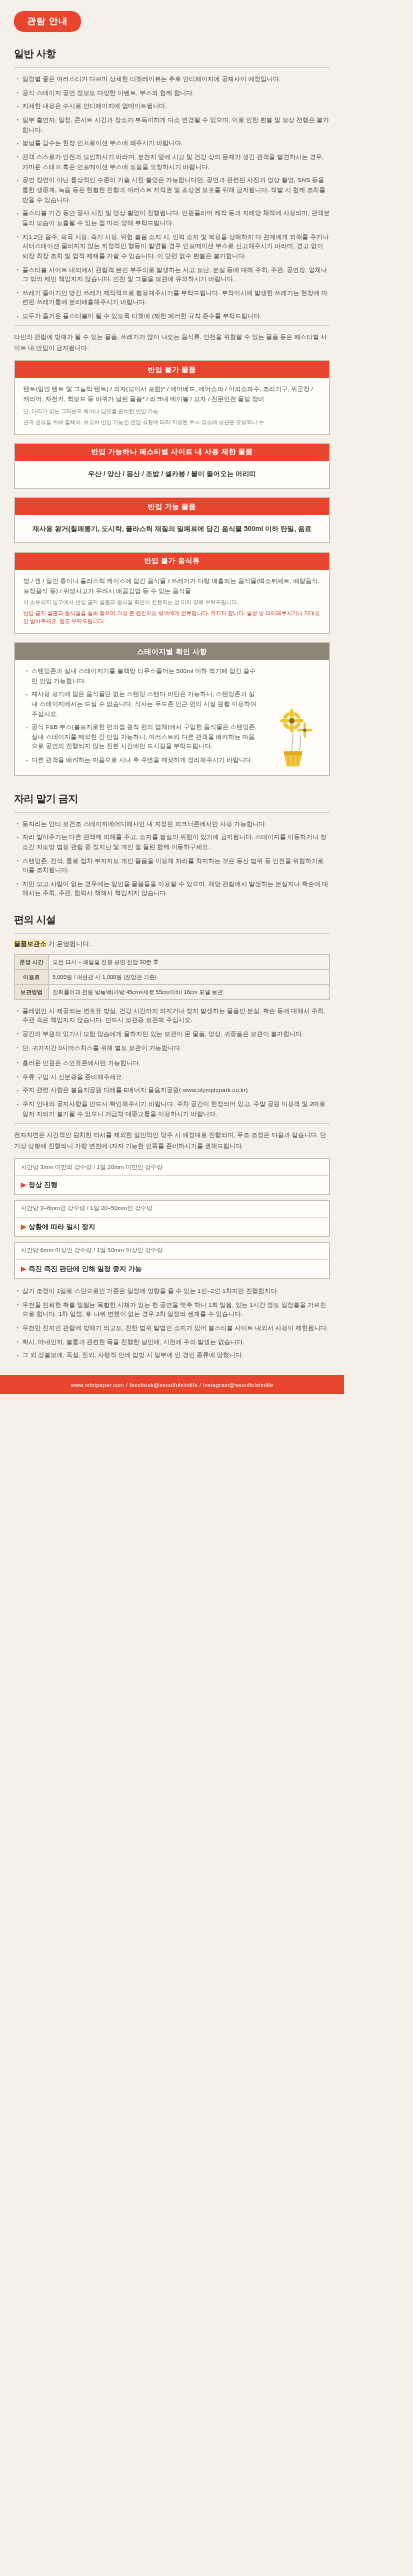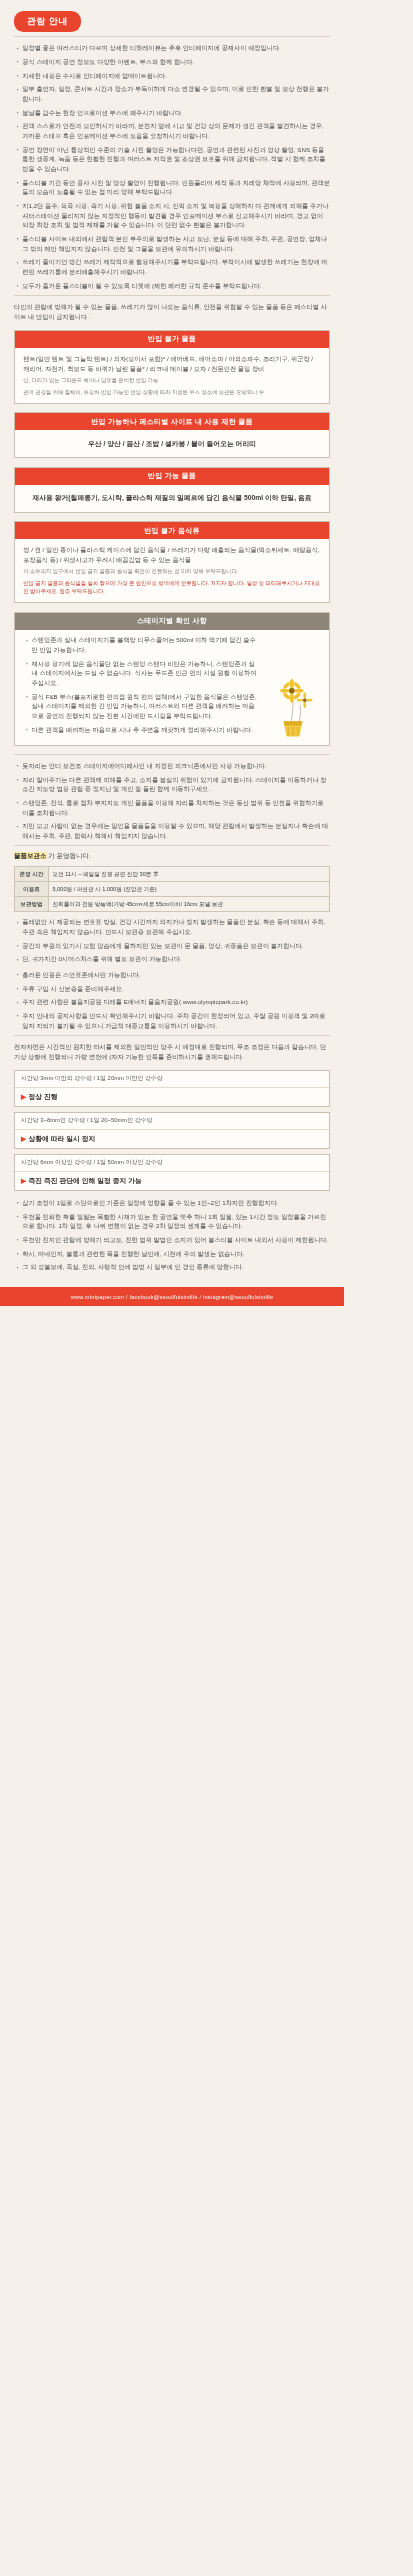--- a/index.html
+++ b/index.html
@@ -173,20 +173,21 @@
 </style>
 </head>
 <body>
 
 <div class="page">
 
   <div class="top-badge">관람 안내</div>
 
   
   <div class="section">
+    <h2 class="sect-title">일반 사항</h2>
     <hr class="divider">
     <ul class="list">
       <li>일정별 좋은 여러스티가 다르며 상세한 티켓레이뷰는 추후 안티페이지에 공재사이 예정입니다.</li>
       <li>공식 스테이지 공연 정보도 다양한 아벤트, 부스와 함께 합니다.</li>
       <li>지세한 내용은 수시로 안티페이지에 업데이트됩니다.</li>
       <li>일부 출연자, 일정, 콘서트 시간과 장소가 부득이하게 다소 변경될 수 있으며, 이로 인한 환불 및 보상 전행은 불가합니다.</li>
       <li>봉날를 감수는 현장 인프로이션 부스에 꽤주시기 바랍니다.</li>
       <li>관객 스스로가 안전과 모인하시기 바라며, 분찬지 앞에 시고 및 건강 상의 문제가 생긴 관객을 발견하시는 경우, 가까운 스태프 혹은 인포메이션 부스에 도움을 요청하시기 바랍니다.</li>
       <li>공연 장면이 아닌 통상적인 수준의 기술 시진 촬영은 가능합니다만, 공연과 관련된 사진과 영상 촬영, SNS 등을 통한 생중계, 녹음 등은 현활한 진행과 여러스트 저작권 및 초상권 보호를 위해 금지됩니다. 적발 시 함께 조치를 받을 수 있습니다.</li>
       <li>플스티블 기간 동안 공사 시진 및 영상 촬영이 진행됩니다. 인원플리어 제작 동과 지레당 채적에 사용되며, 관객분들의 모습이 노출될 수 있는 점 미리 양해 부탁드립니다.</li>
@@ -277,31 +278,33 @@
           <path d="M38 102 L38 116"></path>
           <path d="M46 102 L46 116"></path>
           <path d="M54 102 L54 116"></path>
         </g>
       </svg>
     </div>
   </div>
 
   
   <div class="section">
+    <h2 class="sect-title">자리 맡기 금지</h2>
     <hr class="divider">
     <ul class="list">
       <li>돗자리는 안티 보건조 스테이지에어디페사인 내 지정된 피크닉존에서만 사용 가능합니다.</li>
       <li>자리 맡아주기는 다른 관객께 피해를 주고, 소지를 봉실의 위험이 있기에 금지됩니다. 스테이지를 이동하거나 청소간 지도방 범용 관람 중 짖지난 및 개인 질 둘린 함께 이동하구세요.</li>
       <li>스탠딩존, 잔석, 통로 점차 부지지도 개인 물품을 이용해 자리를 차지하는 것은 동산 범위 등 인천을 위협하기로 이를 조치됩니다.</li>
       <li>지만 모고 사람이 없는 경우에는 일인을 물품들을 이용할 수 있으며, 해당 관람에서 발생하는 분실지나 확손에 대해서는 주최, 주관, 합력사 책해서 책임지지 않습니다.</li>
     </ul>
   </div>
 
   
   <div class="section">
+    <h2 class="sect-title">편의 시설</h2>
     <hr class="divider">
     <div style="font-size:6.5px;margin-bottom:2.4px;">
       <span class="hl" style="font-weight:bold;color:#2b2b2b;">물품보관소</span>
       <span>가 운영됩니다.</span>
     </div>
     <table class="ftable">
       <tbody>
           <tr>
         <th>운영 시간</th>
         <td>오전 11시 ~ 페일일 진행 공연 진압 30분 후</td>

